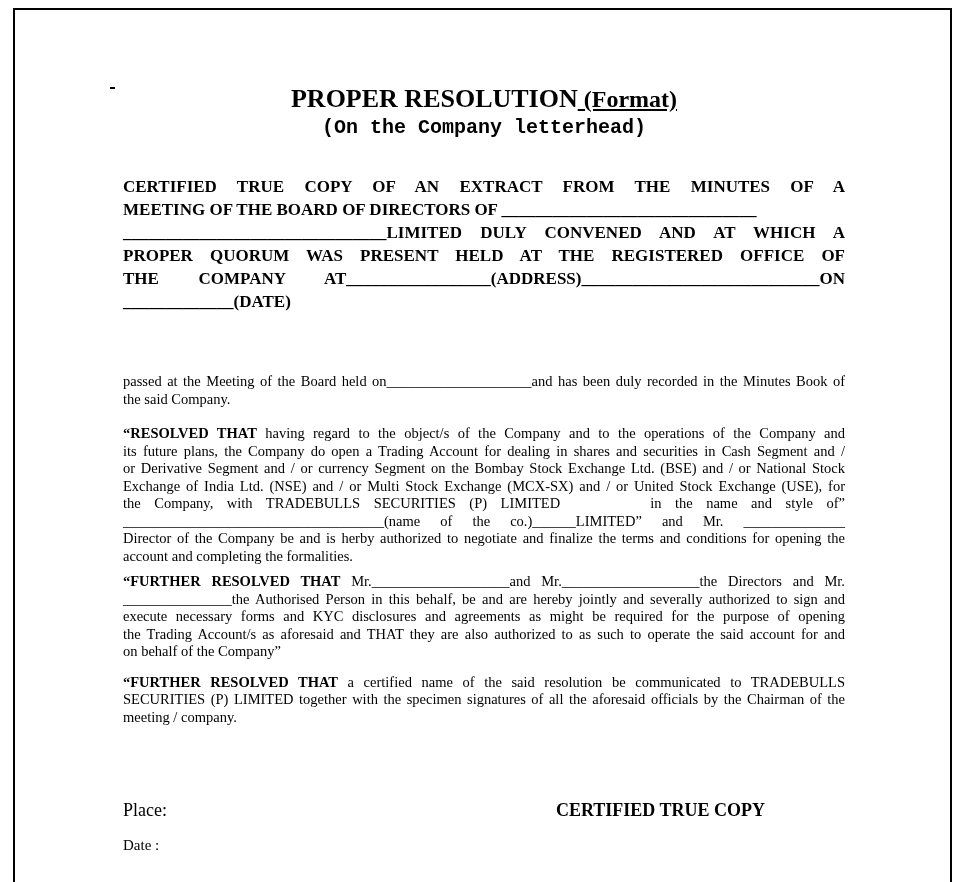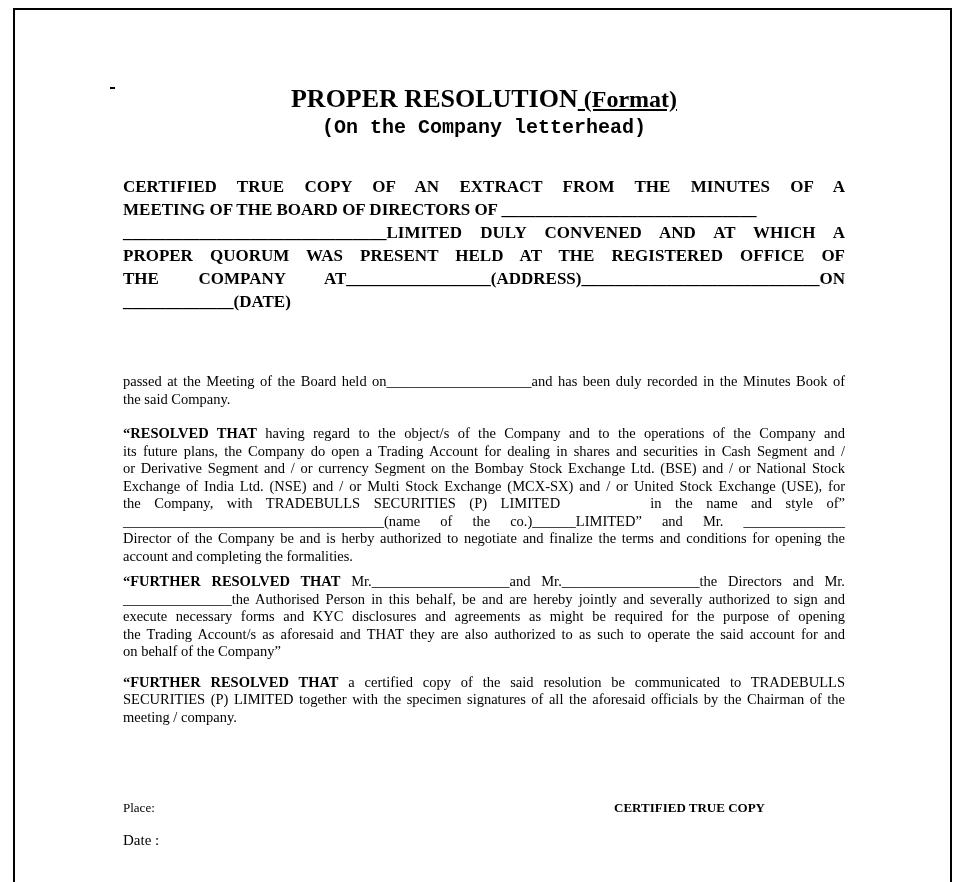--- a/index.html
+++ b/index.html
@@ -17,21 +17,21 @@
   .title .fmt{font-size:24px;text-decoration:underline;}
   .subtitle{text-align:center;font-weight:bold;font-size:20px;margin-top:2px;font-family:Liberation Mono, monospace;}
   .heading{margin-top:36px;font-weight:bold;font-size:17px;line-height:23px;}
   .para{font-size:14.5px;line-height:17.5px;}
   .j{text-align:justify;text-align-last:justify;}
   #p1{margin-top:60px;}
   #p2{margin-top:17px;}
   #p3{margin-top:8px;}
   #p4{margin-top:13px;}
   .gap{display:inline-block;width:90px;}
-  .footer-row{margin-top:74px;font-size:13px;display:flex;align-items:baseline;}
+  .footer-row{margin-top:74px;font-size:18px;display:flex;align-items:baseline;}
   .stamp{font-weight:bold;margin-left:auto;margin-right:80px;}
   .date-row{margin-top:16px;font-size:15px;}
 </style>
 </head>
 <body>
 
 <div class="page">
   <div class="stray-dot"></div>
   <div class="content">
 
@@ -65,21 +65,21 @@
 
     <div id="p3" class="para">
       <div class="j"><b>“FURTHER RESOLVED THAT</b><span> Mr.___________________and Mr.___________________the Directors and Mr.</span></div>
       <div class="j">_______________the Authorised Person in this behalf, be and are hereby jointly and severally authorized to sign and</div>
       <div class="j">execute necessary forms and KYC disclosures and agreements as might be required for the purpose of opening</div>
       <div class="j">the Trading Account/s as aforesaid and THAT they are also authorized to as such to operate the said account for and</div>
       <div>on behalf of the Company”</div>
     </div>
 
     <div id="p4" class="para">
-      <div class="j"><b>“FURTHER RESOLVED THAT</b><span> a certified copy of the said resolution be communicated to TRADEBULLS</span></div>
+      <div class="j"><b>“FURTHER RESOLVED THAT</b><span> a certified name of the said resolution be communicated to TRADEBULLS</span></div>
       <div class="j">SECURITIES (P) LIMITED together with the specimen signatures of all the aforesaid officials by the Chairman of the</div>
       <div>meeting / company.</div>
     </div>
 
     <div class="footer-row">
       <span>Place:</span>
       <span class="stamp">CERTIFIED TRUE COPY</span>
     </div>
     <div class="date-row">
       <span>Date :</span>

